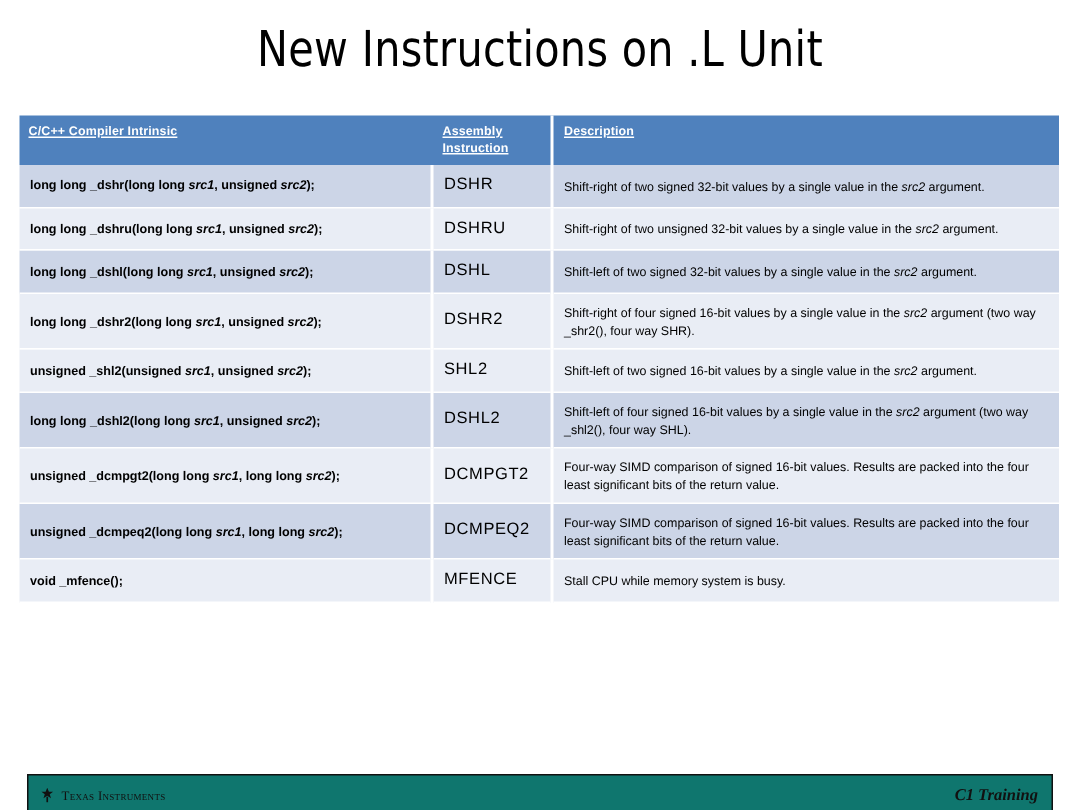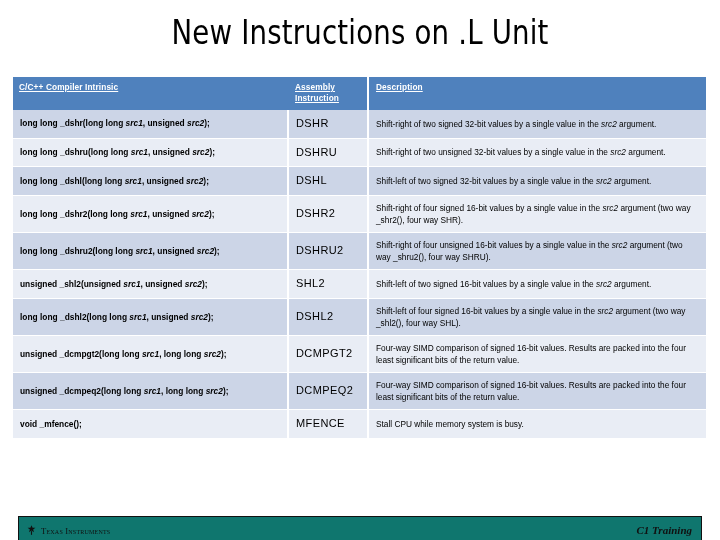--- a/index.html
+++ b/index.html
@@ -183,25 +183,20 @@
         <tr class="band-dark">
           <td class="td-intrinsic">long long _dshl(long long <span class="arg">src1</span>, unsigned <span class="arg">src2</span>);</td>
           <td class="td-asm">DSHL</td>
           <td class="td-desc">Shift-left of two signed 32-bit values by a single value in the <span class="arg">src2</span> argument.</td>
         </tr>
         <tr class="band-light">
           <td class="td-intrinsic">long long _dshr2(long long <span class="arg">src1</span>, unsigned <span class="arg">src2</span>);</td>
           <td class="td-asm">DSHR2</td>
           <td class="td-desc">Shift-right of four signed 16-bit values by a single value in the <span class="arg">src2</span> argument (two way _shr2(), four way SHR).</td>
         </tr>
-        <tr class="band-dark">
-          <td class="td-intrinsic">long long _dshru2(long long <span class="arg">src1</span>, unsigned <span class="arg">src2</span>);</td>
-          <td class="td-asm">DSHRU2</td>
-          <td class="td-desc">Shift-right of four unsigned 16-bit values by a single value in the <span class="arg">src2</span> argument (two way _shru2(), four way SHRU).</td>
-        </tr>
         <tr class="band-light">
           <td class="td-intrinsic">unsigned _shl2(unsigned <span class="arg">src1</span>, unsigned <span class="arg">src2</span>);</td>
           <td class="td-asm">SHL2</td>
           <td class="td-desc">Shift-left of two signed 16-bit values by a single value in the <span class="arg">src2</span> argument.</td>
         </tr>
         <tr class="band-dark">
           <td class="td-intrinsic">long long _dshl2(long long <span class="arg">src1</span>, unsigned <span class="arg">src2</span>);</td>
           <td class="td-asm">DSHL2</td>
           <td class="td-desc">Shift-left of four signed 16-bit values by a single value in the <span class="arg">src2</span> argument (two way _shl2(), four way SHL).</td>
         </tr>

